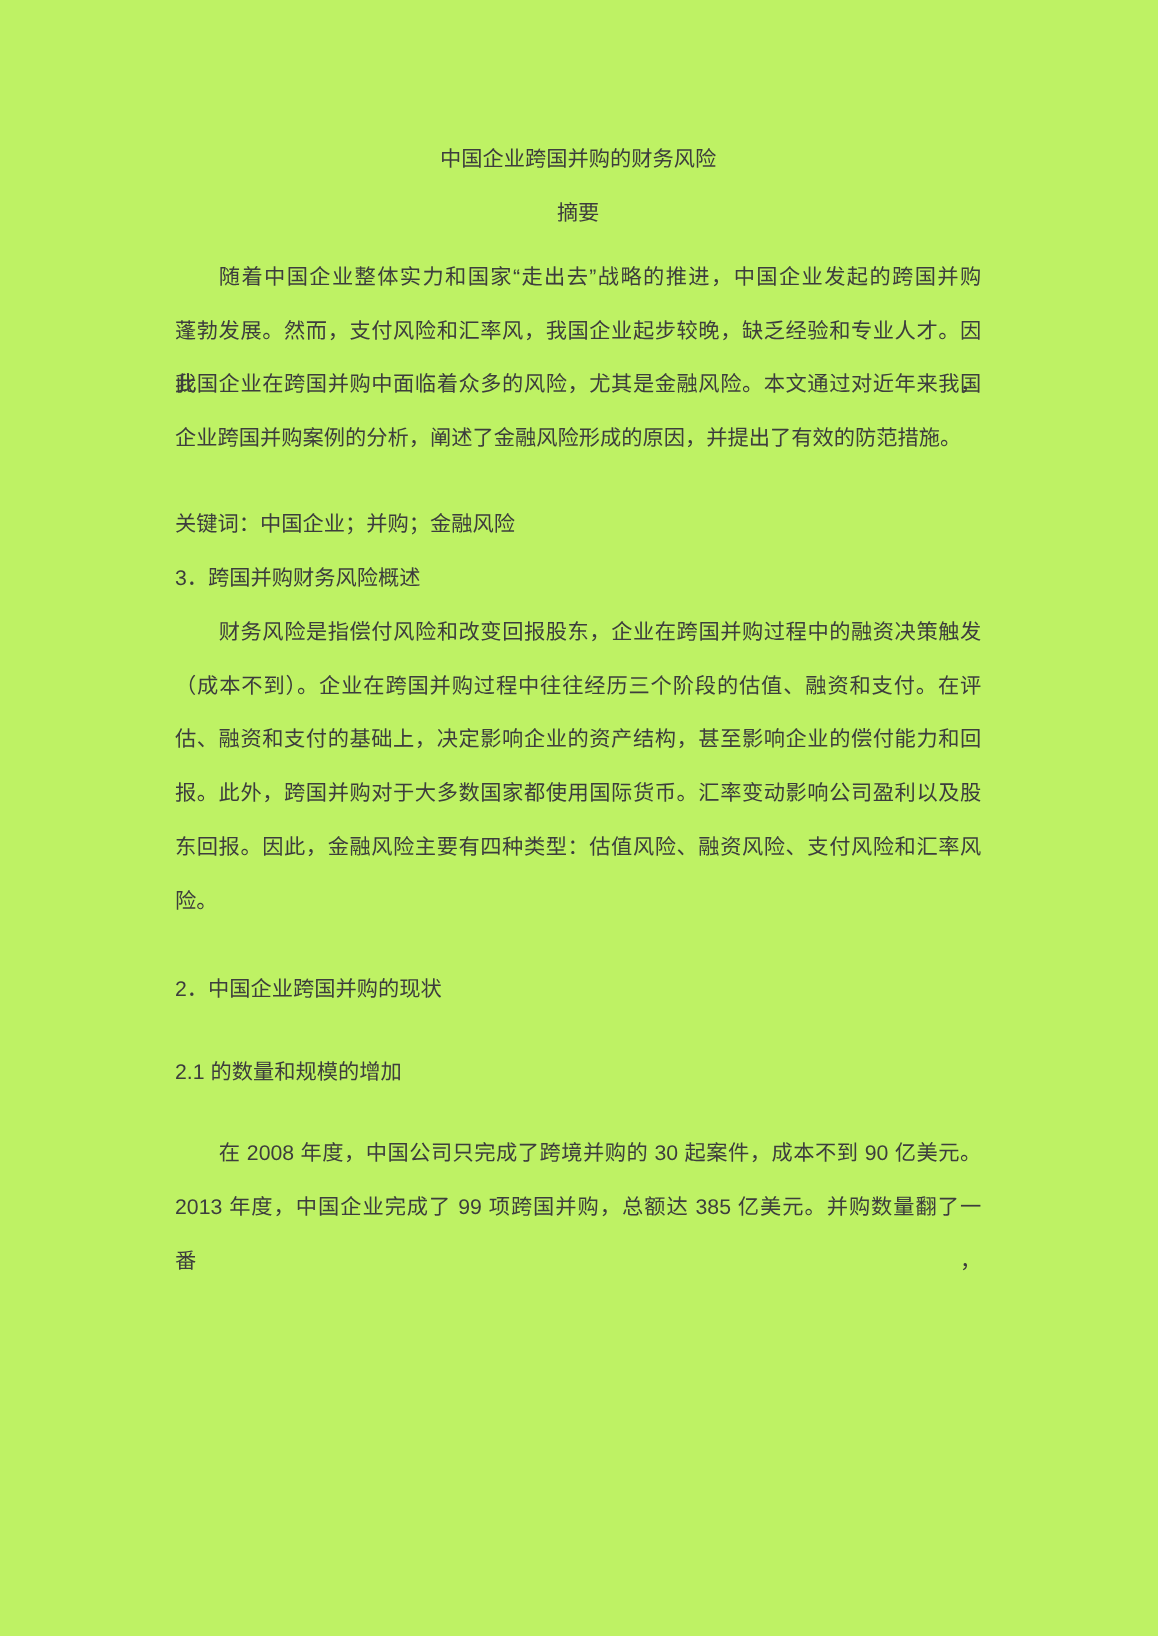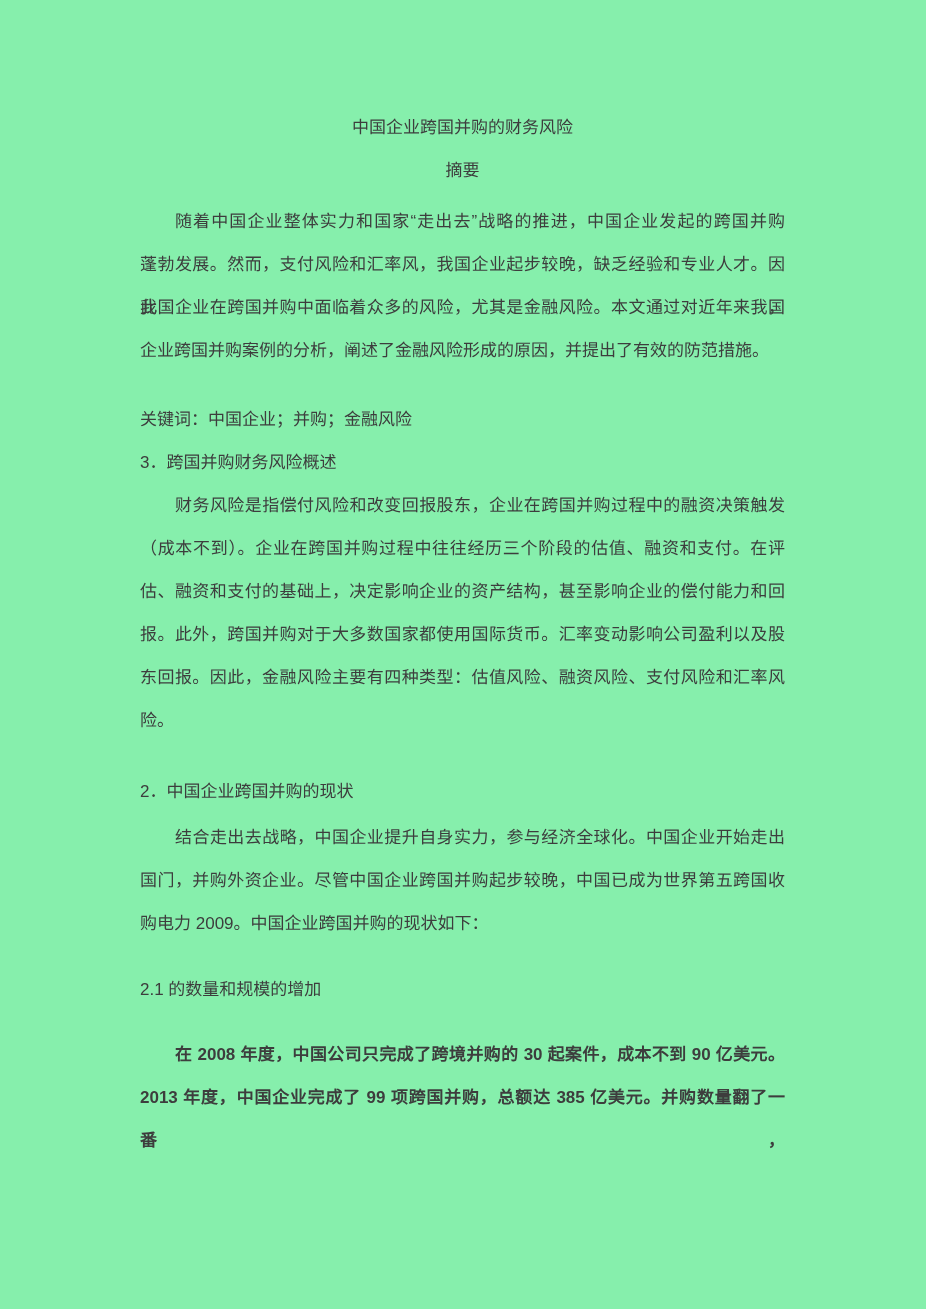--- a/index.html
+++ b/index.html
@@ -4,21 +4,21 @@
 <style>
   html, body {
     margin: 0;
     padding: 0;
     background: #ffffff;
   }
   .page {
     position: relative;
     width: 926px;
     height: 1309px;
-    background: #86efac;
+    background: #bef264;
     overflow: hidden;
     font-family: "Liberation Sans", sans-serif;
     color: #3d3d3d;
   }
   .content {
     position: absolute;
     left: 140px;
     top: 106px;
     width: 645px;
   }
@@ -40,21 +40,21 @@
     text-align: center;
     text-align-last: left;
   }
   .indent { padding-left: 35px; }
   .center { text-align: center; white-space: normal; }
   .mt-para1 { margin-top: 8px; }
   .mt-kw    { margin-top: 26px; }
   .mt-h2    { margin-top: 28px; }
   .mt-para3 { margin-top: 3px; }
   .mt-h21   { margin-top: 23px; }
-  .mt-para4 { margin-top: 22px; font-weight: bold; }
+  .mt-para4 { margin-top: 22px; }
 </style>
 </head>
 <body>
 
 <div class="page">
   <div class="content">
 
     <div class="line center">中国企业跨国并购的财务风险</div>
 
     <div class="line center">摘要</div>
@@ -74,25 +74,20 @@
       <div class="line j indent">财务风险是指偿付风险和改变回报股东，企业在跨国并购过程中的融资决策触发</div>
       <div class="line j">（成本不到）。企业在跨国并购过程中往往经历三个阶段的估值、融资和支付。在评</div>
       <div class="line j">估、融资和支付的基础上，决定影响企业的资产结构，甚至影响企业的偿付能力和回</div>
       <div class="line j">报。此外，跨国并购对于大多数国家都使用国际货币。汇率变动影响公司盈利以及股</div>
       <div class="line j">东回报。因此，金融风险主要有四种类型：估值风险、融资风险、支付风险和汇率风</div>
       <div class="line last">险。</div>
     </div>
 
     <div class="line mt-h2">2．中国企业跨国并购的现状</div>
 
-    <div class="mt-para3">
-      <div class="line j indent">结合走出去战略，中国企业提升自身实力，参与经济全球化。中国企业开始走出</div>
-      <div class="line j">国门，并购外资企业。尽管中国企业跨国并购起步较晚，中国已成为世界第五跨国收</div>
-      <div class="line last">购电力 2009。中国企业跨国并购的现状如下：</div>
-    </div>
 
     <div class="line mt-h21">2.1 的数量和规模的增加</div>
 
     <div class="mt-para4">
       <div class="line j indent">在 2008 年度，中国公司只完成了跨境并购的 30 起案件，成本不到 90 亿美元。</div>
       <div class="line j">2013 年度，中国企业完成了 99 项跨国并购，总额达 385 亿美元。并购数量翻了一番，</div>
     </div>
 
   </div>
 </div>

